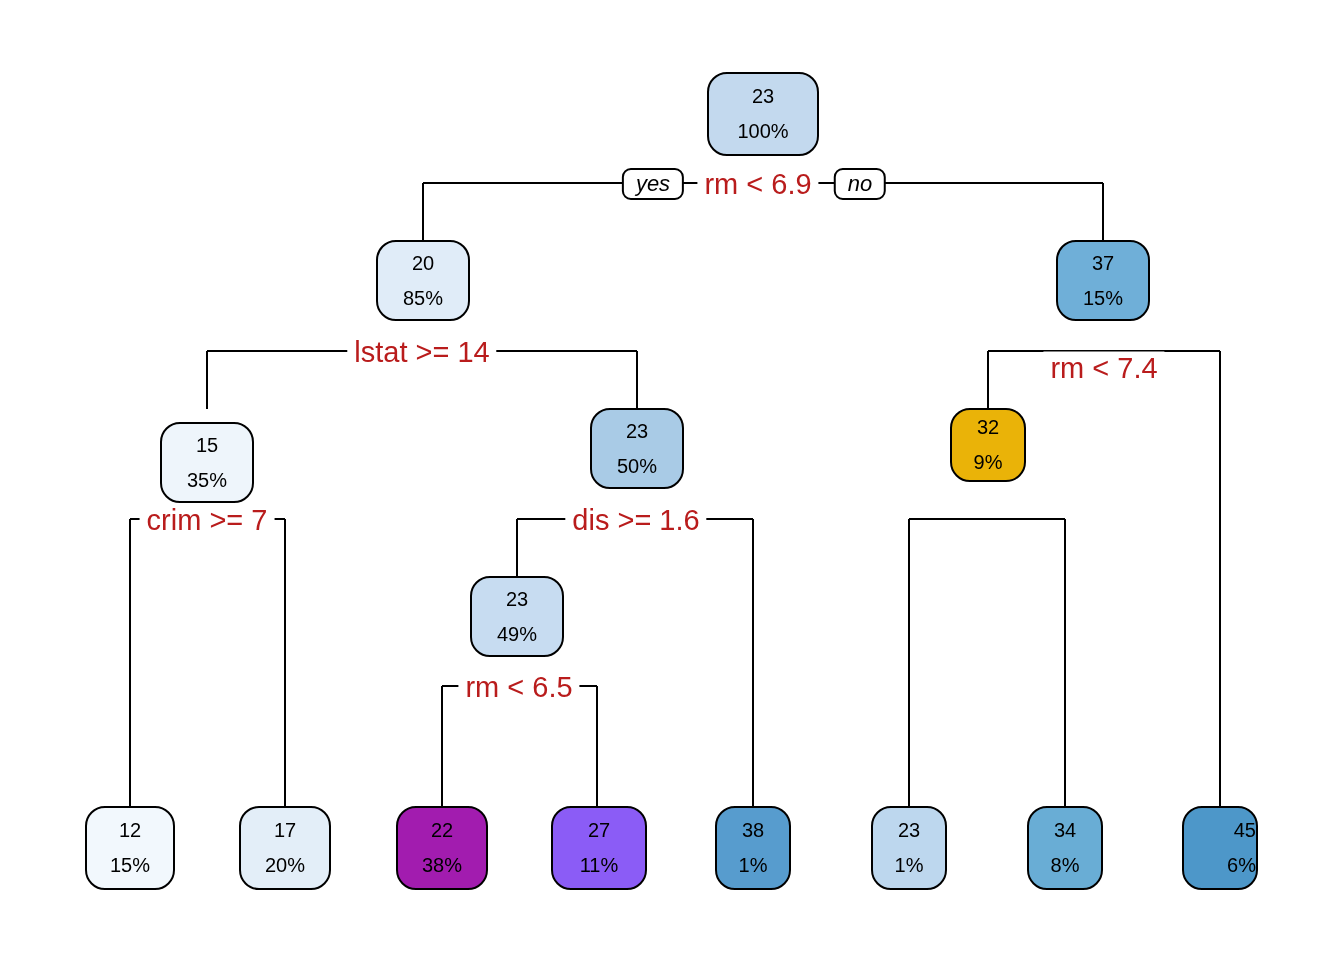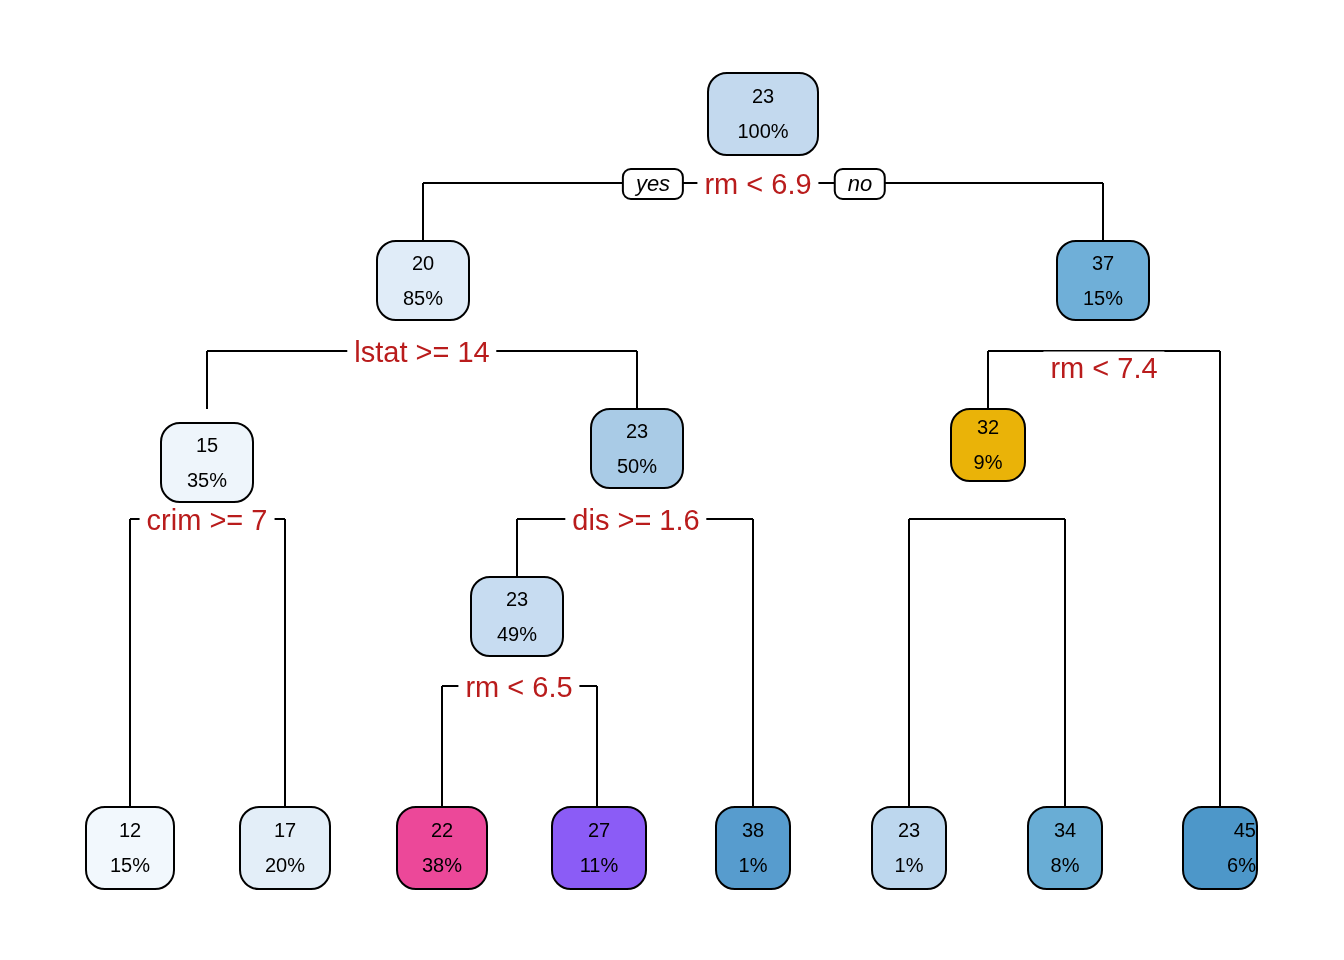--- a/index.html
+++ b/index.html
@@ -85,21 +85,21 @@
       <span>49%</span>
     </div>
     <div class="node" style="left: 85px; top: 806px; width: 90px; height: 84px; background: rgb(242, 248, 253);">
       <span>12</span>
       <span>15%</span>
     </div>
     <div class="node" style="left: 239px; top: 806px; width: 92px; height: 84px; background: rgb(227, 238, 248);">
       <span>17</span>
       <span>20%</span>
     </div>
-    <div class="node" style="left: 396px; top: 806px; width: 92px; height: 84px; background: #ec4899;">
+    <div class="node" style="left: 396px; top: 806px; width: 92px; height: 84px; background: #a21caf;">
       <span>22</span>
       <span>38%</span>
     </div>
     <div class="node" style="left: 551px; top: 806px; width: 96px; height: 84px; background: #8b5cf6;">
       <span>27</span>
       <span>11%</span>
     </div>
     <div class="node" style="left: 715px; top: 806px; width: 76px; height: 84px; background: rgb(87, 156, 206);">
       <span>38</span>
       <span>1%</span>

